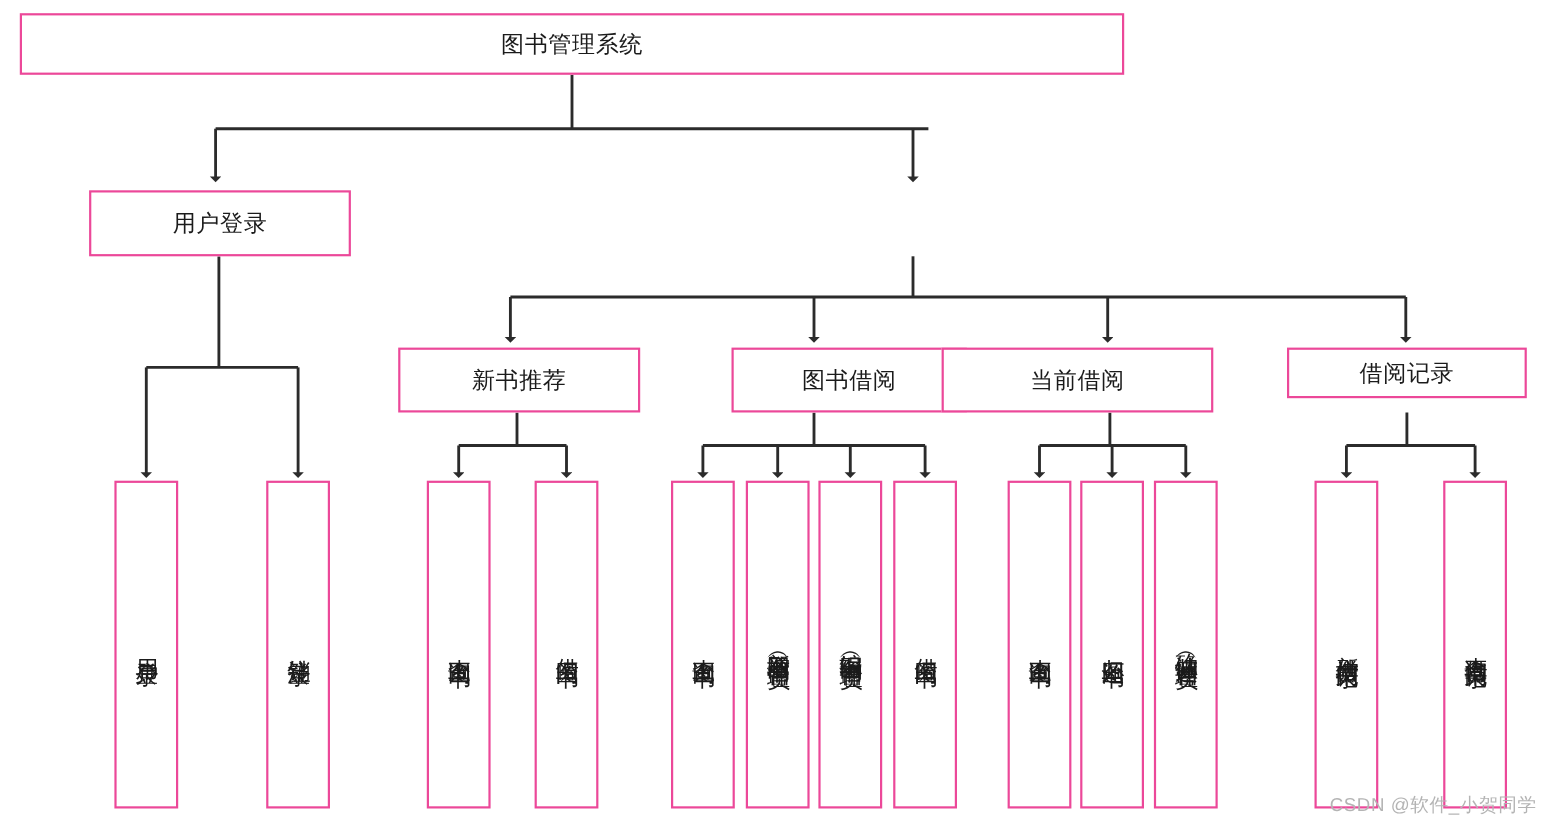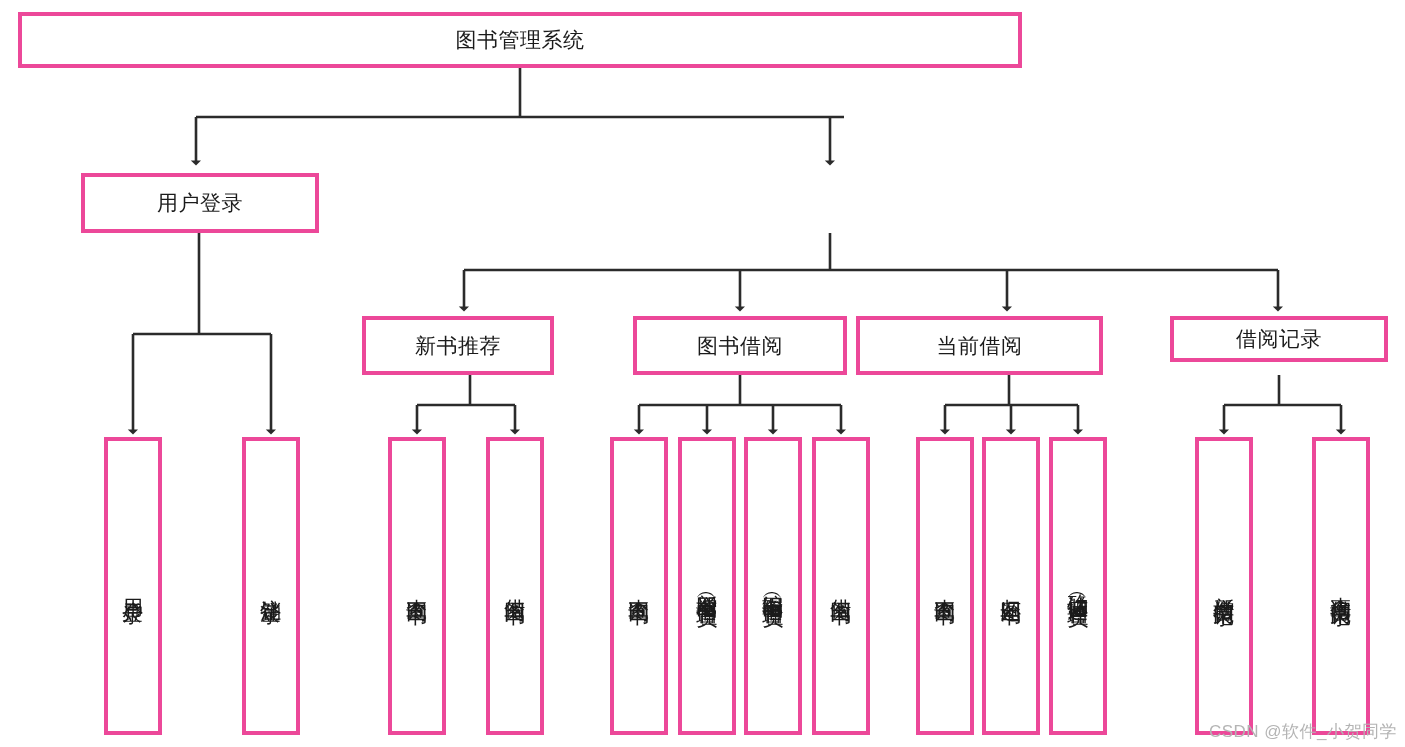--- a/index.html
+++ b/index.html
@@ -13,21 +13,21 @@
   #canvas {
     position: relative;
     width: 1405px;
     height: 747px;
     background: #ffffff;
     overflow: hidden;
   }
   .node {
     position: absolute;
     box-sizing: border-box;
-    border: 4px solid #ec4899;
+    border: 2px solid #ec4899;
     background: #ffffff;
     display: flex;
     align-items: center;
     justify-content: center;
     color: #1b1b1b;
   }
   .node.horiz {
     font-size: 21px;
     letter-spacing: 0.5px;
   }
@@ -117,24 +117,24 @@
   </svg>
 
   <div class="node horiz" style="left:18px; top:12px; width:1004px; height:56px;">
     <span>图书管理系统</span>
   </div>
 
   <div class="node horiz" style="left:81px; top:173px; width:238px; height:60px;">
     <span>用户登录</span>
   </div>
 
-  <div class="node horiz" style="left:362px; top:316px; width:192px; height:59px;">
+  <div class="node horiz" style="left:362px; top:316px; width:220px; height:59px;">
     <span>新书推荐</span>
   </div>
-  <div class="node horiz" style="left:633px; top:316px; width:214px; height:59px;">
+  <div class="node horiz" style="left:665px; top:316px; width:214px; height:59px;">
     <span>图书借阅</span>
   </div>
   <div class="node horiz" style="left:856px; top:316px; width:247px; height:59px;">
     <span>当前借阅</span>
   </div>
   <div class="node horiz" style="left:1170px; top:316px; width:218px; height:46px;">
     <span>借阅记录</span>
   </div>
 
   <div class="node vert" style="left:104px; top:437px; width:58px; height:298px;">

